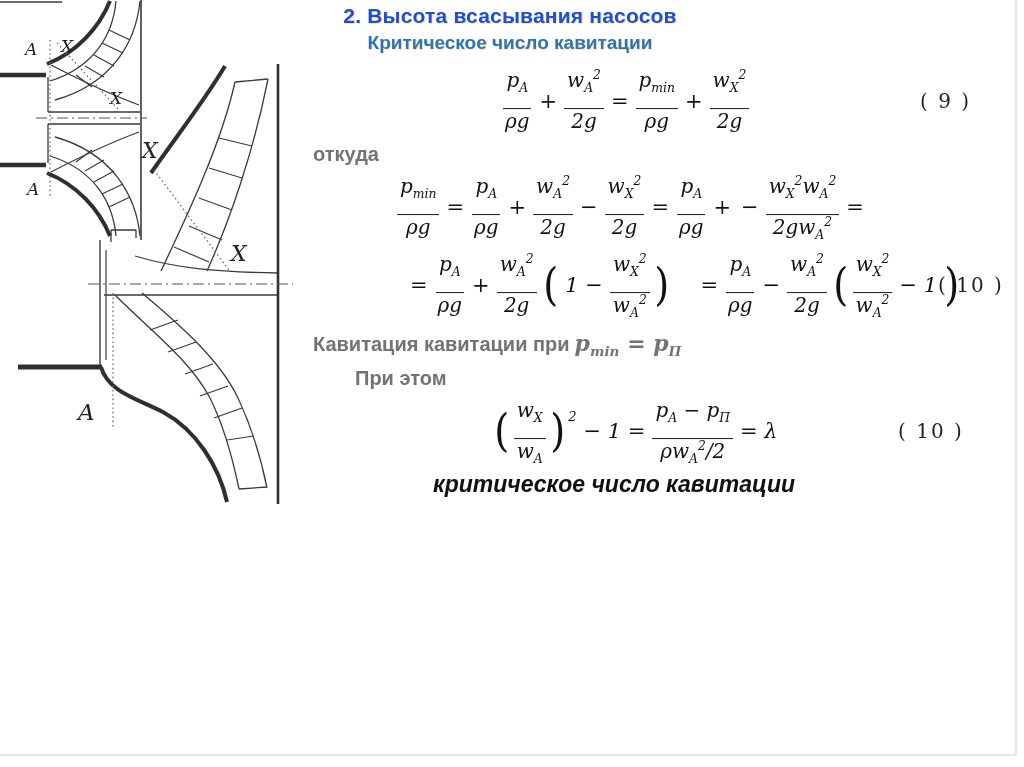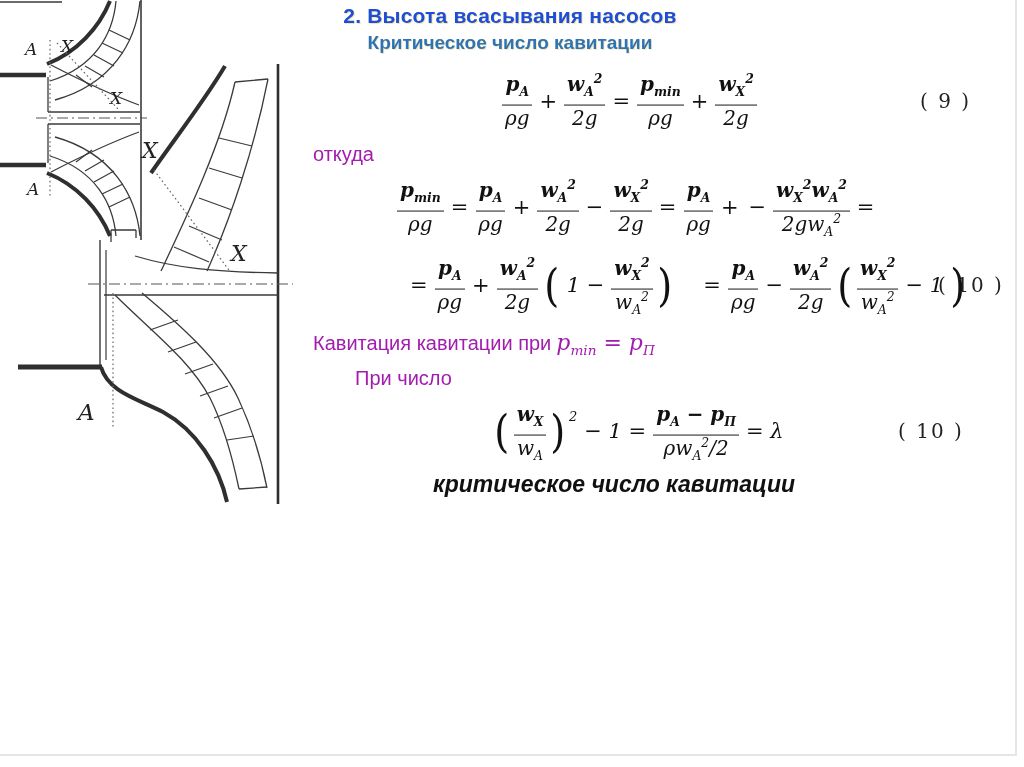--- a/index.html
+++ b/index.html
@@ -6,32 +6,32 @@
     font-family:"Liberation Sans",sans-serif;}
   .slide{position:relative;width:1015px;height:754px;background:#fff;
     border-right:2px solid #e6e6e6;border-bottom:2px solid #e6e6e6;}
   
   .header{position:absolute;left:300px;top:4px;width:420px;text-align:center;}
   .title{font-size:21px;font-weight:bold;color:#1d4ed8;letter-spacing:0.2px;
     text-shadow:1px 1px 0 rgba(244,222,160,0.85);}
   .subtitle{font-size:19px;font-weight:bold;color:#2e74b5;margin-top:4px;
     text-shadow:1px 1px 0 rgba(244,222,160,0.7);}
   
-  .txt{position:absolute;font-size:20px;color:#a21caf;white-space:nowrap;}
+  .txt{position:absolute;font-size:20px;color:#737373;white-space:nowrap;font-weight:bold;}
   .caption{font-weight:bold;font-style:italic;font-size:23px;color:#111;}
   
   .eq-row{position:absolute;left:0;width:1015px;}
   .eq-content{position:absolute;top:50%;transform:translateY(-50%);
     display:inline-flex;align-items:center;white-space:nowrap;
     font-family:"DejaVu Serif",serif;font-style:italic;font-size:21px;color:#111;}
   .eqnum{position:absolute;top:50%;transform:translateY(-50%);
     font-family:"DejaVu Serif",serif;font-size:20px;color:#222;letter-spacing:2px;white-space:nowrap;}
   .frac{display:inline-flex;flex-direction:column;align-items:center;text-align:center;
     vertical-align:middle;margin:0 2px;font-size:0.95em;line-height:1.15;}
-  .frac .nu{border-bottom:1.4px solid #1a1a1a;padding:0 3px 9px 3px;font-weight:bold;}
+  .frac .nu{border-bottom:1.4px solid #1a1a1a;padding:0 3px 16px 3px;}
   .frac .de{padding:1px 3px 0 3px;}
   .op{margin:0 5px;}
   sub,sup{font-size:0.62em;line-height:0;}
   .grp{display:inline-flex;align-items:center;margin:0 2px;}
   .ginner{display:inline-flex;align-items:center;}
   .bp{font-family:"DejaVu Serif",serif;font-style:normal;font-size:215%;
     font-weight:400;line-height:0.75;margin:0 1px;transform:scaleX(0.85);}
   .gsup{font-size:0.62em;transform:translateY(-1.1em);margin-left:1px;}
   .inline-eq{font-family:"DejaVu Serif",serif;font-style:italic;font-size:22px;margin-left:0;}
   
@@ -212,21 +212,21 @@
           <span class="bp">)</span>
         </span>
       </div>
     <div class="eqnum" style="left:938px;">( 10 )</div>
   </div>
 
   <div class="txt" style="left:313px;top:330px;">
     <span>Кавитация кавитации при</span><span class="inline-eq"><span class="op">p<sub>min</sub> = p<sub>П</sub></span></span>
   </div>
 
-  <div class="txt" style="left:355px;top:367px;">При число</div>
+  <div class="txt" style="left:355px;top:367px;">При этом</div>
 
   <div class="eq-row" style="top:398px;height:66px;">
     <div class="eq-content" style="left:490px;">
         <span class="grp">
           <span class="bp">(</span>
           <span class="ginner">
             <span class="frac">
               <span class="nu">w<sub>X</sub></span>
               <span class="de">w<sub>A</sub></span>
             </span>

